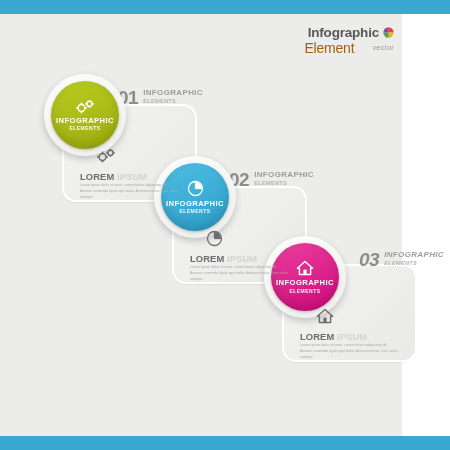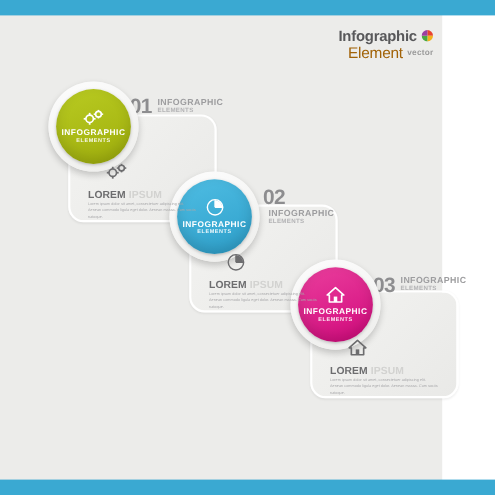--- a/index.html
+++ b/index.html
@@ -29,44 +29,44 @@
   .logo-row { display: flex; align-items: center; justify-content: flex-end; }
   .logo-main {
     font-size: 13.5px; font-weight: bold; color: #58585a;
     letter-spacing: -0.2px;
   }
   .logo-sub {
     font-size: 14px; color: #a16207; letter-spacing: -0.2px;
     font-weight: normal;
   }
   .logo-vector {
-    font-size: 7.5px; color: #9a9a9a; font-weight: bold;
-    margin-left: 4px; letter-spacing: 0.2px;
+    font-size: 7.5px; color: #9a9a9a; font-weight: normal;
+    margin-left: 18px; letter-spacing: 0.2px;
   }
   .pinwheel { width: 11px; height: 11px; margin-left: 4px; display:block; }
 
   
   .panel {
     position: absolute;
     border: 2px solid #ffffff;
     border-radius: 14px;
     background: linear-gradient(135deg,#f3f3f1 0%, #e9e9e7 100%);
     box-shadow: 0 1px 2px rgba(0,0,0,0.06);
   }
   #panel1 { left: 62px;  top: 104px; width: 135px; height: 98px; }
   #panel2 { left: 172px; top: 186px; width: 135px; height: 98px; }
   #panel3 { left: 282px; top: 264px; width: 135px; height: 98px; }
 
   
   .num-head {
     position: absolute; display: flex; align-items: flex-start; justify-content: center;
   }
   #head1 { left: 118px; top: 88px; }
-  #head2 { left: 239px; top: 170px; flex-direction: column; }
-  #head3 { left: 339px; top: 250px; }
+  #head2 { left: 229px; top: 170px; }
+  #head3 { left: 359px; top: 250px; font-style: italic; }
   .num {
     font-size: 19px; font-weight: bold; color: #8d8d8f;
     line-height: 1; letter-spacing: -0.5px;
   }
   .cap { margin-left: 5px; padding-top: 1px; }
   .cap-main {
     font-size: 8px; font-weight: bold; color: #9d9d9f;
     letter-spacing: 0.35px; line-height: 1.05; display: block;
   }
   .cap-sub {

